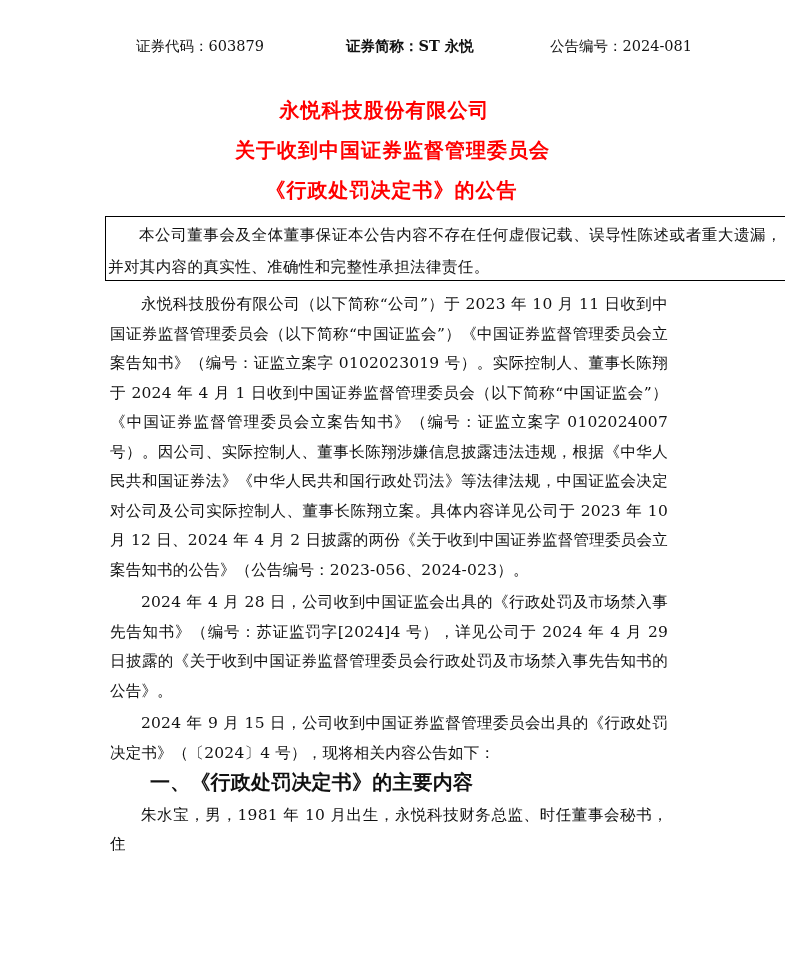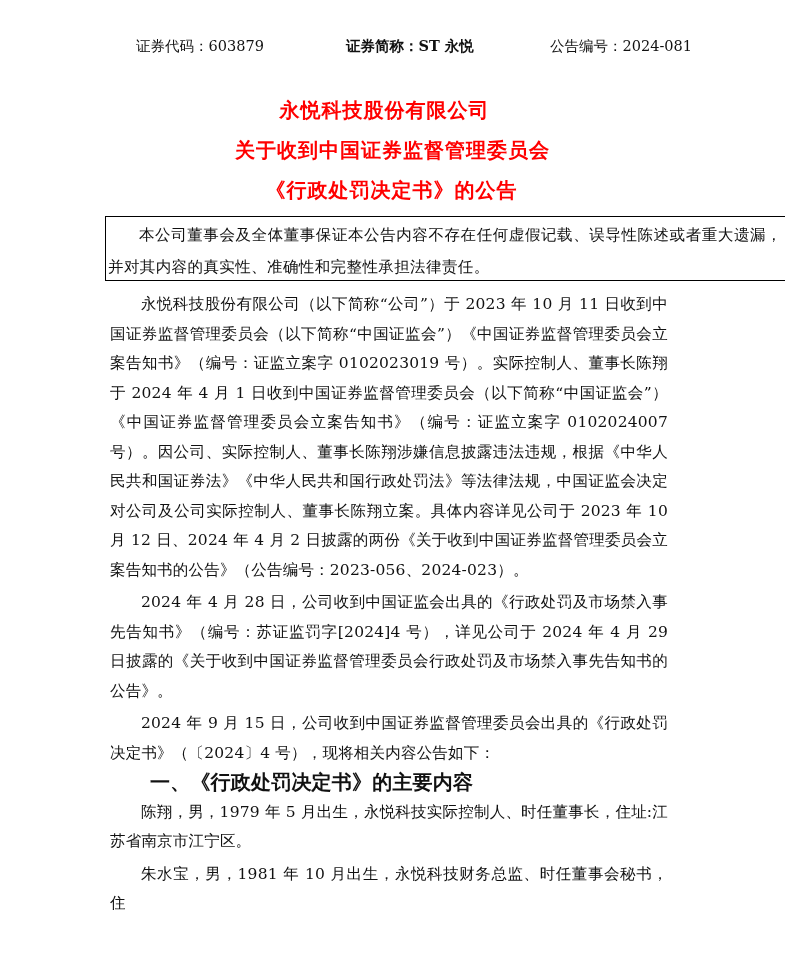--- a/index.html
+++ b/index.html
@@ -69,16 +69,15 @@
   <p>本公司董事会及全体董事保证本公告内容不存在任何虚假记载、误导性陈述或者重大遗漏，并对其内容的真实性、准确性和完整性承担法律责任。</p>
 </div>
 
 <div class="body-text">
   <p>永悦科技股份有限公司（以下简称“公司”）于 2023 年 10 月 11 日收到中国证券监督管理委员会（以下简称“中国证监会”）《中国证券监督管理委员会立案告知书》（编号：证监立案字 0102023019 号）。实际控制人、董事长陈翔于 2024 年 4 月 1 日收到中国证券监督管理委员会（以下简称“中国证监会”）《中国证券监督管理委员会立案告知书》（编号：证监立案字 0102024007 号）。因公司、实际控制人、董事长陈翔涉嫌信息披露违法违规，根据《中华人民共和国证券法》《中华人民共和国行政处罚法》等法律法规，中国证监会决定对公司及公司实际控制人、董事长陈翔立案。具体内容详见公司于 2023 年 10 月 12 日、2024 年 4 月 2 日披露的两份《关于收到中国证券监督管理委员会立案告知书的公告》（公告编号：2023-056、2024-023）。</p>
   <div class="p-gap"></div>
   <p>2024 年 4 月 28 日，公司收到中国证监会出具的《行政处罚及市场禁入事先告知书》（编号：苏证监罚字[2024]4 号），详见公司于 2024 年 4 月 29 日披露的《关于收到中国证券监督管理委员会行政处罚及市场禁入事先告知书的公告》。</p>
   <div class="p-gap"></div>
   <p>2024 年 9 月 15 日，公司收到中国证券监督管理委员会出具的《行政处罚决定书》（〔2024〕4 号），现将相关内容公告如下：</p>
   <p class="section">一、《行政处罚决定书》的主要内容</p>
-  <p>陈翔，男，1979 年 5 月出生，永悦科技实际控制人、时任董事长，住址:江苏省南京市江宁区。</p>
   <div class="p-gap"></div>
   <p>朱水宝，男，1981 年 10 月出生，永悦科技财务总监、时任董事会秘书，住</p>
 </div>
 
 </body></html>

